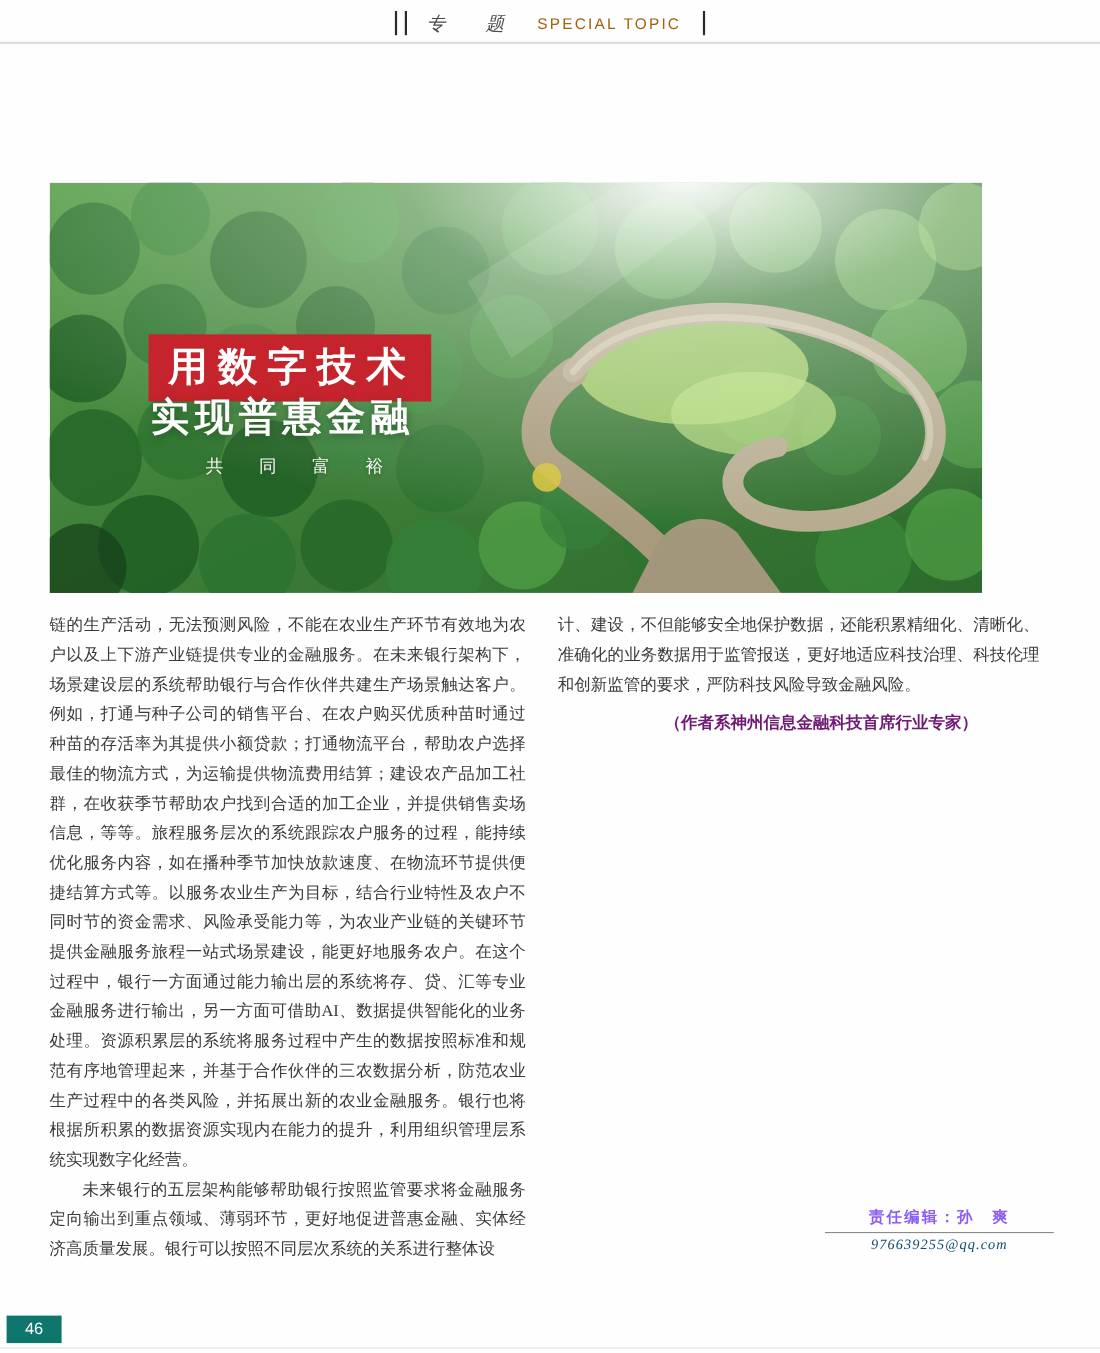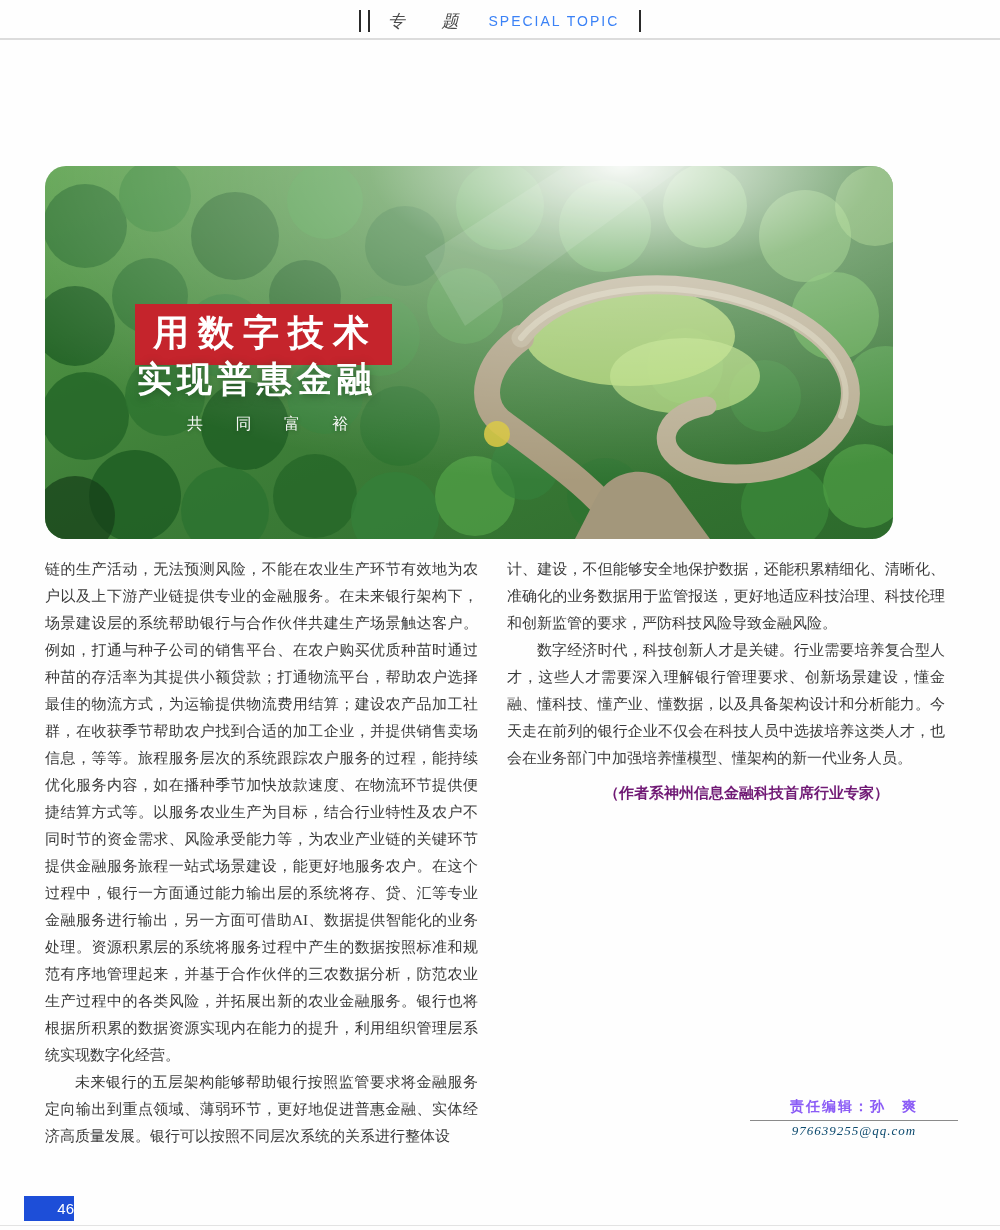--- a/index.html
+++ b/index.html
@@ -4,25 +4,25 @@
 <style>
   html,body{margin:0;padding:0;background:#ffffff;}
   .page{position:relative;width:1000px;height:1230px;background:#fefefe;overflow:hidden;
         font-family:"Liberation Sans",sans-serif;}
   
   .header{position:absolute;top:6px;left:0;width:100%;height:30px;
           display:flex;align-items:center;justify-content:center;gap:14px;}
   .dbar{width:7px;height:22px;border-left:2px solid #2a2a2a;border-right:2px solid #2a2a2a;}
   .sbar{width:2px;height:22px;background:#2a2a2a;margin-left:6px;}
   .header .cn{font-size:17px;color:#4a4a4a;letter-spacing:16px;margin-left:4px;font-style:italic;}
-  .header .en{font-size:14px;color:#3b82f6;letter-spacing:2px;}
+  .header .en{font-size:14px;color:#a16207;letter-spacing:2px;}
   .toprule{position:absolute;top:38px;left:0;width:100%;height:2px;background:#dcdcdc;}
   .botrule{position:absolute;bottom:4px;left:0;width:100%;height:1px;background:#e3e3e3;}
   
-  .hero{position:absolute;left:45px;top:166px;width:848px;height:373px;margin:0;overflow:hidden;border-radius:21px;}
+  .hero{position:absolute;left:45px;top:166px;width:848px;height:373px;margin:0;overflow:hidden;}
   .hero svg{display:block;}
   .hero-overlay{position:absolute;left:0;top:0;width:100%;height:100%;}
   .hero-t1{position:absolute;left:90px;top:138px;background:#c5242c;color:#fff;
            font-size:36px;font-weight:bold;letter-spacing:9px;padding:5px 14px 7px 18px;}
   .hero-t2{position:absolute;left:92px;top:190px;color:#fff;font-size:35px;font-weight:bold;
            letter-spacing:5px;text-shadow:0 2px 8px rgba(20,60,20,.55);}
   .hero-t3{position:absolute;left:142px;top:248px;color:#fff;font-size:16px;
            letter-spacing:14px;opacity:.95;text-shadow:0 1px 4px rgba(20,60,20,.5);}
   
   .col{position:absolute;top:556px;font-family:"Liberation Serif","DejaVu Serif",serif;
@@ -37,22 +37,22 @@
   .author-note{font-family:"Liberation Sans",sans-serif;font-weight:bold;font-size:15px;
                color:#701a75;text-align:right;padding-right:56px;margin-top:7px !important;
                text-indent:0;}
   
   .editor{position:absolute;left:750px;top:1098px;width:208px;text-align:center;}
   .editor-name{font-weight:bold;font-size:14px;color:#8b5cf6;letter-spacing:2px;
                padding-bottom:4px;border-bottom:1px solid #8a8a8a;}
   .editor-email{font-family:"Liberation Serif","DejaVu Serif",serif;font-style:italic;
                 font-size:13px;color:#0c4a6e;padding-top:2px;letter-spacing:1px;}
   
-  .pageno{position:absolute;left:24px;top:1196px;width:50px;height:25px;background:#1d4ed8;
-          color:#ffffff;font-size:15px;line-height:25px;text-align:right;}
+  .pageno{position:absolute;left:6px;top:1196px;width:50px;height:25px;background:#0f766e;
+          color:#ffffff;font-size:15px;line-height:25px;text-align:center;}
 </style>
 </head>
 <body>
 
 <div class="page">
 
   <div class="header">
     <span class="dbar"></span>
     <span class="cn">专 题</span>
     <span class="en">SPECIAL TOPIC</span>
@@ -135,21 +135,20 @@
     </div>
   </figure>
 
   <div class="col col-left">
     <p>链的生产活动，无法预测风险，不能在农业生产环节有效地为农户以及上下游产业链提供专业的金融服务。在未来银行架构下，场景建设层的系统帮助银行与合作伙伴共建生产场景触达客户。例如，打通与种子公司的销售平台、在农户购买优质种苗时通过种苗的存活率为其提供小额贷款；打通物流平台，帮助农户选择最佳的物流方式，为运输提供物流费用结算；建设农产品加工社群，在收获季节帮助农户找到合适的加工企业，并提供销售卖场信息，等等。旅程服务层次的系统跟踪农户服务的过程，能持续优化服务内容，如在播种季节加快放款速度、在物流环节提供便捷结算方式等。以服务农业生产为目标，结合行业特性及农户不同时节的资金需求、风险承受能力等，为农业产业链的关键环节提供金融服务旅程一站式场景建设，能更好地服务农户。在这个过程中，银行一方面通过能力输出层的系统将存、贷、汇等专业金融服务进行输出，另一方面可借助AI、数据提供智能化的业务处理。资源积累层的系统将服务过程中产生的数据按照标准和规范有序地管理起来，并基于合作伙伴的三农数据分析，防范农业生产过程中的各类风险，并拓展出新的农业金融服务。银行也将根据所积累的数据资源实现内在能力的提升，利用组织管理层系统实现数字化经营。</p>
     <p class="p-indent">未来银行的五层架构能够帮助银行按照监管要求将金融服务定向输出到重点领域、薄弱环节，更好地促进普惠金融、实体经济高质量发展。银行可以按照不同层次系统的关系进行整体设</p>
   </div>
 
   <div class="col col-right">
     <p>计、建设，不但能够安全地保护数据，还能积累精细化、清晰化、准确化的业务数据用于监管报送，更好地适应科技治理、科技伦理和创新监管的要求，严防科技风险导致金融风险。</p>
-    <p class="p-indent">数字经济时代，科技创新人才是关键。行业需要培养复合型人才，这些人才需要深入理解银行管理要求、创新场景建设，懂金融、懂科技、懂产业、懂数据，以及具备架构设计和分析能力。今天走在前列的银行企业不仅会在科技人员中选拔培养这类人才，也会在业务部门中加强培养懂模型、懂架构的新一代业务人员。</p>
     <p class="author-note">（作者系神州信息金融科技首席行业专家）</p>
   </div>
 
   <div class="editor">
     <div class="editor-name">责任编辑：孙　爽</div>
     <div class="editor-email">976639255@qq.com</div>
   </div>
 
   <div class="pageno">46</div>
   <div class="botrule"></div>

